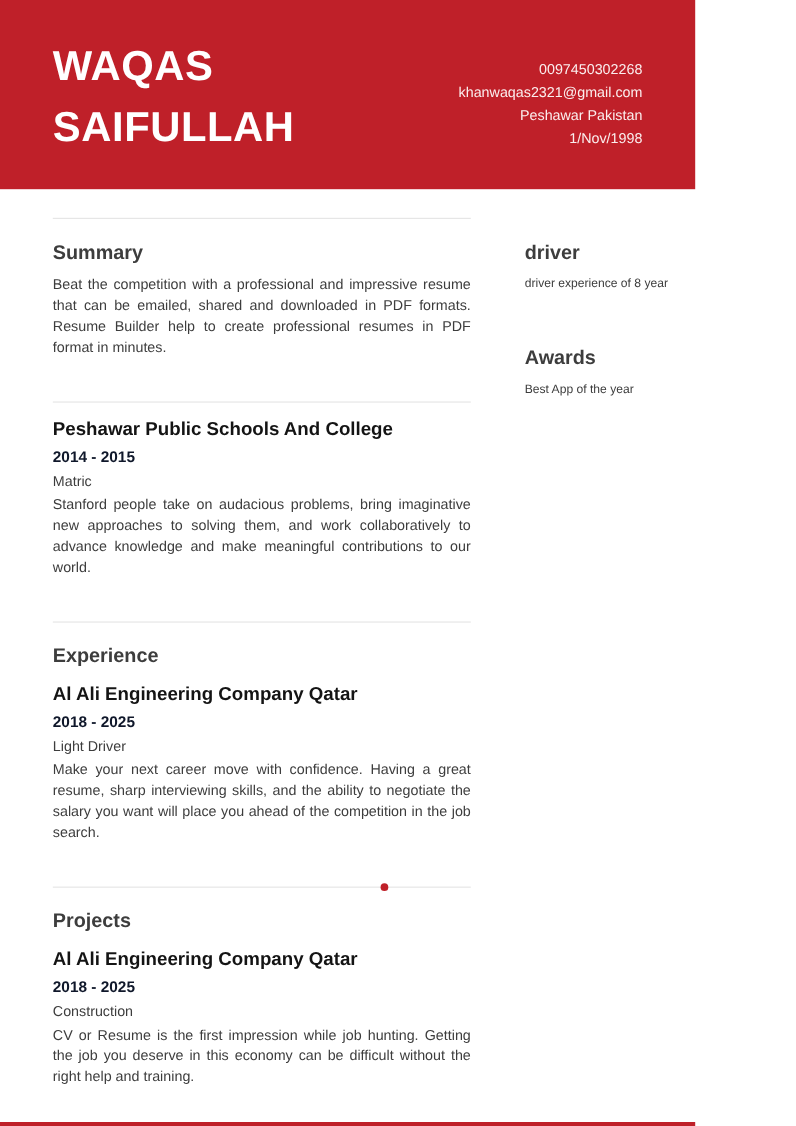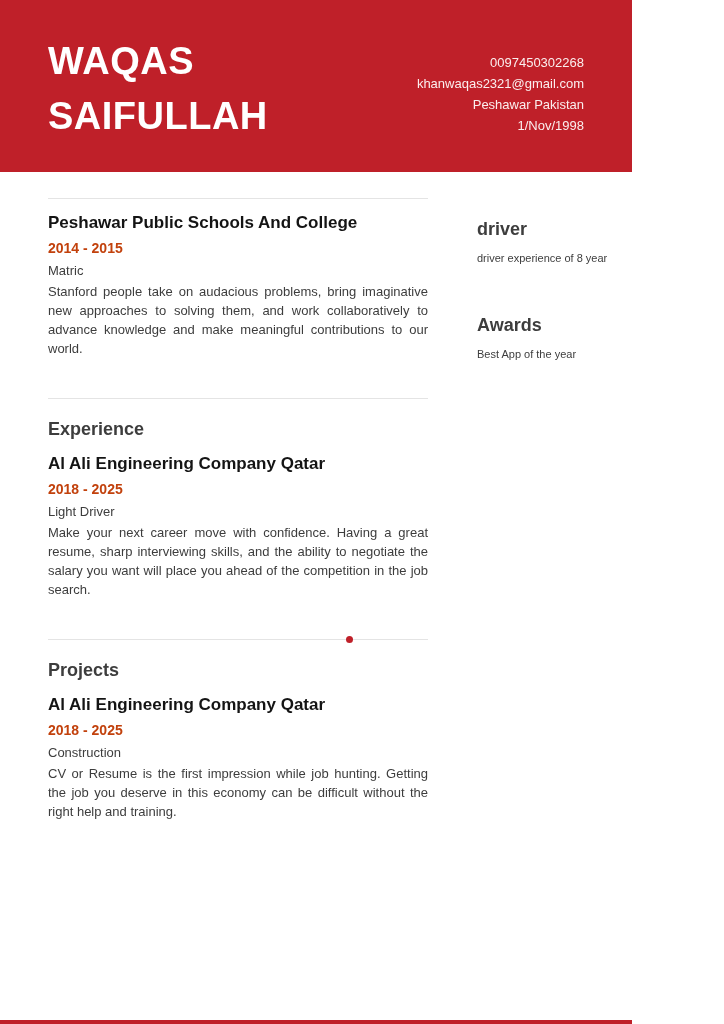--- a/index.html
+++ b/index.html
@@ -81,21 +81,21 @@
   }
   .entry-title{
     font-size:17px;
     font-weight:700;
     color:#141414;
     margin:14px 0 0 0;
   }
   .entry-dates{
     font-size:14px;
     font-weight:700;
-    color:#c2410c;
+    color:#0f172a;
     margin-top:7px;
   }
   .entry-role{
     font-size:13px;
     color:#3d3d3d;
     margin-top:5px;
     line-height:19px;
   }
 
   
@@ -131,20 +131,25 @@
       <div>khanwaqas2321@gmail.com</div>
       <div>Peshawar Pakistan</div>
       <div>1/Nov/1998</div>
     </div>
   </header>
 
   <main class="content">
 
     <div class="col-left">
 
+      <section class="section">
+        <div class="divider"></div>
+        <h2 class="section-heading">Summary</h2>
+        <p class="body-text">Beat the competition with a professional and impressive resume that can be emailed, shared and downloaded in PDF formats. Resume Builder help to create professional resumes in PDF format in minutes.</p>
+      </section>
 
       <section class="section">
         <div class="divider"></div>
         <h3 class="entry-title">Peshawar Public Schools And College</h3>
         <div class="entry-dates">2014 - 2015</div>
         <div class="entry-role">Matric</div>
         <p class="body-text">Stanford people take on audacious problems, bring imaginative new approaches to solving them, and work collaboratively to advance knowledge and make meaningful contributions to our world.</p>
       </section>
 
       <section class="section">

